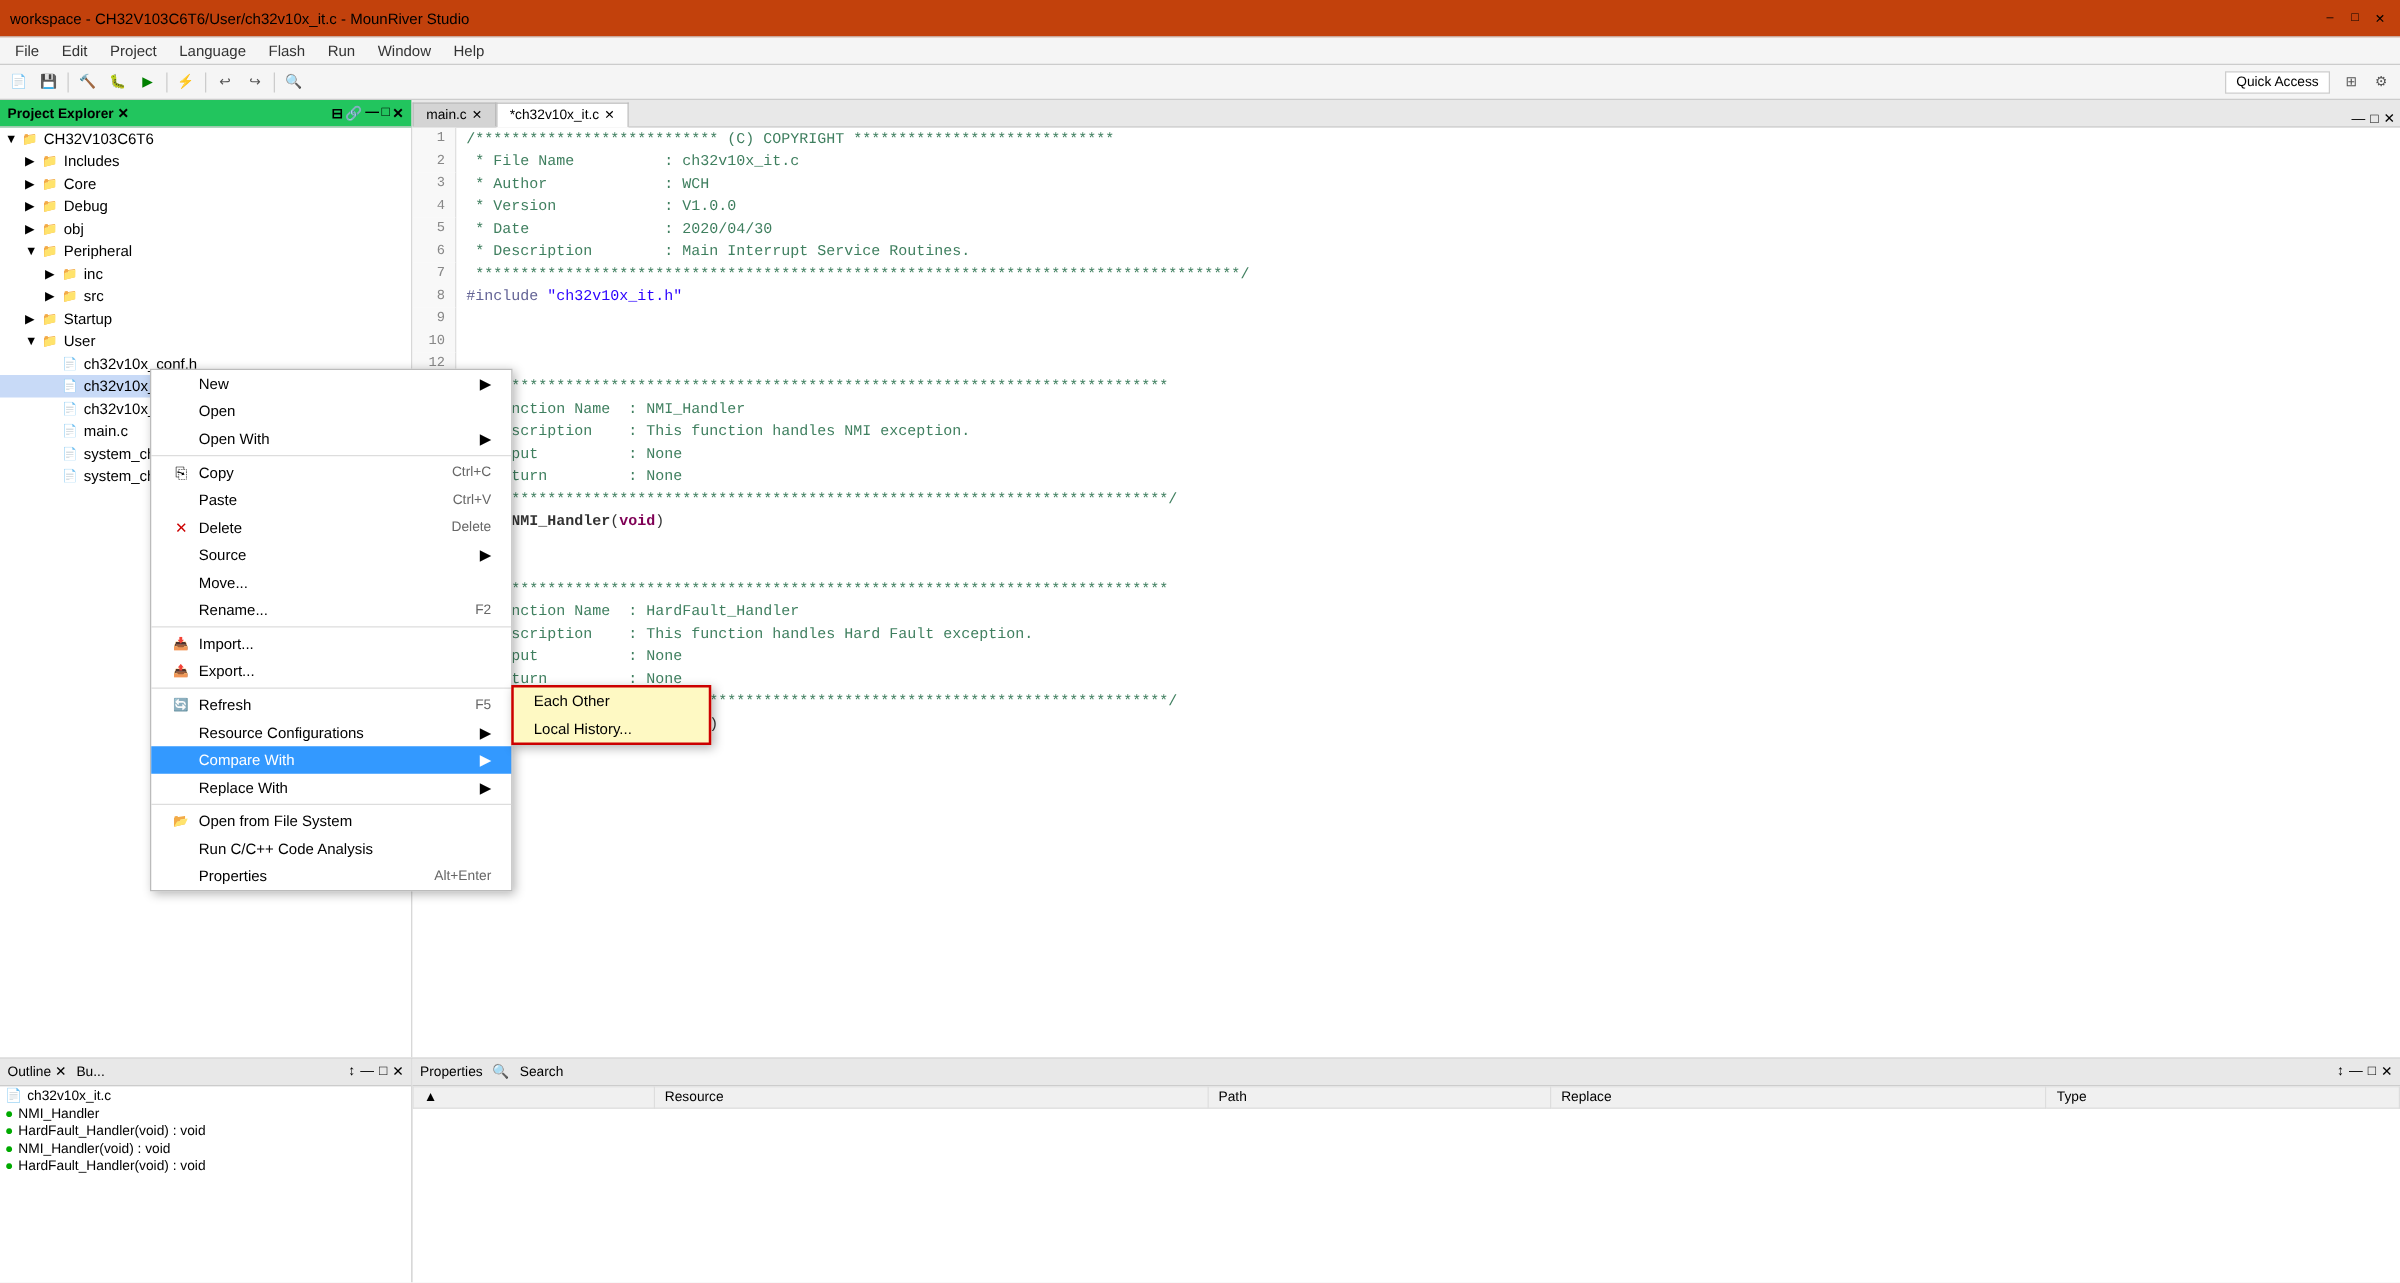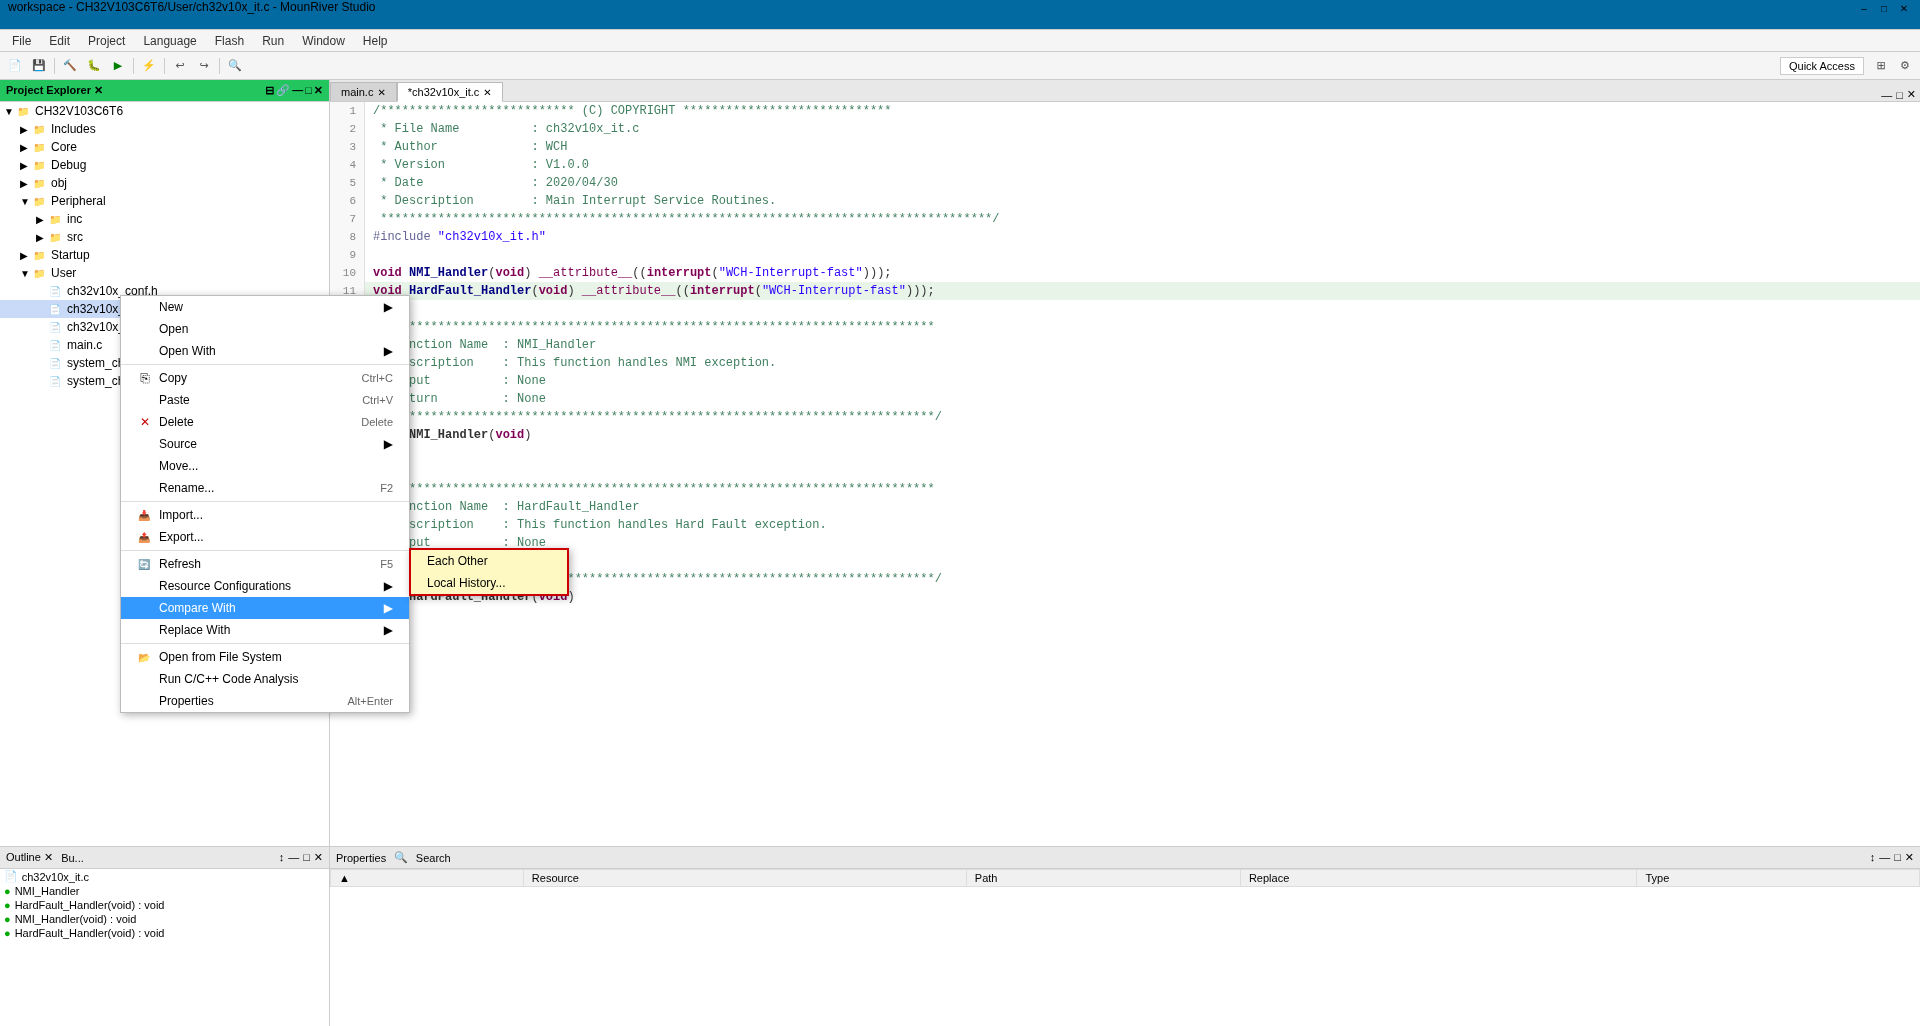--- a/index.html
+++ b/index.html
@@ -1,23 +1,23 @@
 <!DOCTYPE html>
 <html><head>
   <meta charset="utf-8">
   <style>
     * { margin: 0; padding: 0; box-sizing: border-box; }
     body { font-family: 'Segoe UI', Arial, sans-serif; font-size: 12px; background: #f0f0f0; overflow: hidden; width: 1920px; height: 1026px; }
     
     
     #titlebar {
-      background: #0369a1;
+      background: #c2410c;
       height: 30px;
       display: flex;
-      align-items: flex-start;
+      align-items: center;
       padding: 0 8px;
       border-bottom: 1px solid #ccc;
       justify-content: space-between;
     }
     #titlebar .window-controls { display: flex; gap: 4px; }
     #titlebar .win-btn { width: 16px; height: 16px; display: flex; align-items: center; justify-content: center; font-size: 10px; cursor: pointer; }
     
     
     #menubar {
       background: #f5f5f5;
@@ -500,25 +500,20 @@
         <div class="code-line">
           <span class="line-num">8</span>
           <span class="line-content"><span class="c-preprocessor">#include</span> <span class="c-string">"ch32v10x_it.h"</span></span>
         </div>
         <div class="code-line">
           <span class="line-num">9</span>
           <span class="line-content"></span>
         </div>
         <div class="code-line">
           <span class="line-num">10</span>
-          <span class="line-content"><span class="c-keyword">void</span> <span style="color:#000080;font-weight:bold;">NMI_Handler</span>(<span class="c-keyword">void</span>) <span class="c-attr">__attribute__</span>((<span class="c-function">interrupt</span>(<span class="c-string">"WCH-Interrupt-fast"</span>)));</span>
-        </div>
-        <div class="code-line line-highlight">
-          <span class="line-num">11</span>
-          <span class="line-content"><span class="c-keyword">void</span> <span style="color:#000080;font-weight:bold;">HardFault_Handler</span>(<span class="c-keyword">void</span>) <span class="c-attr">__attribute__</span>((<span class="c-function">interrupt</span>(<span class="c-string">"WCH-Interrupt-fast"</span>)));</span>
         </div>
         <div class="code-line">
           <span class="line-num">12</span>
           <span class="line-content"></span>
         </div>
         <div class="code-line">
           <span class="line-num">13</span>
           <span class="line-content c-comment">/*****************************************************************************</span>
         </div>
         <div class="code-line">

